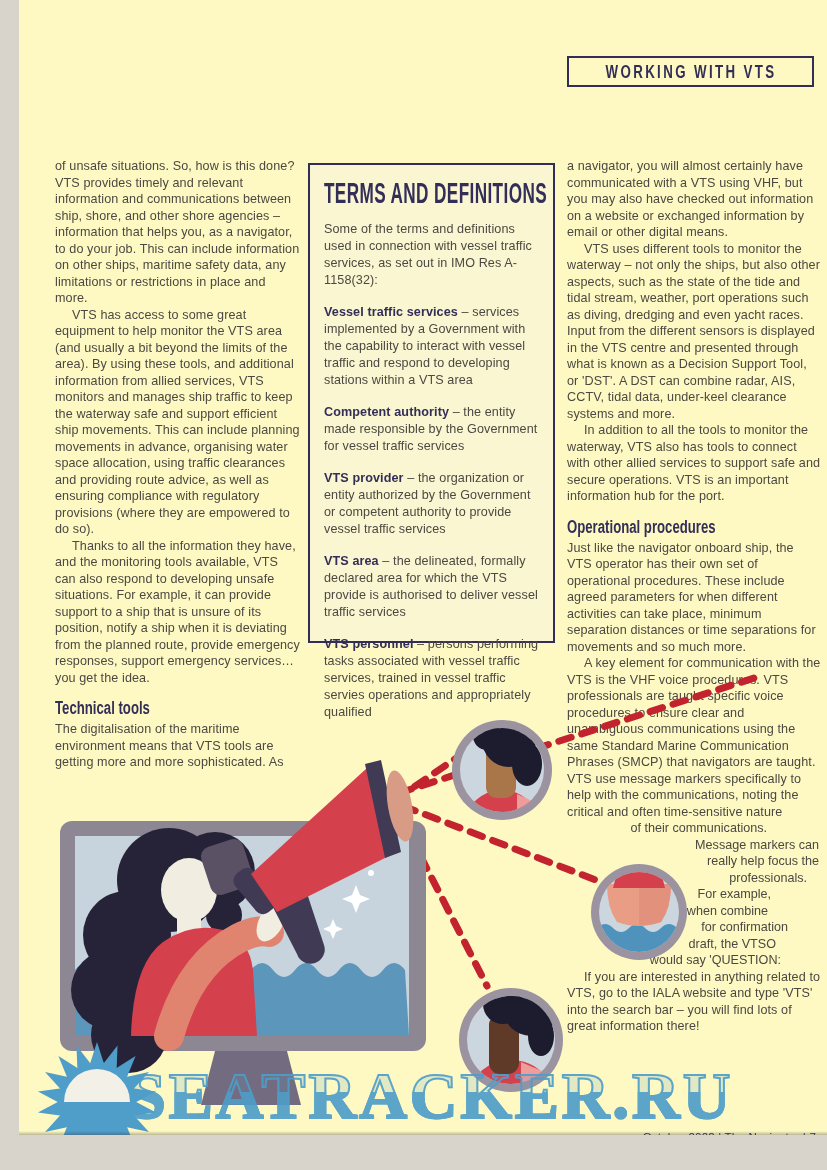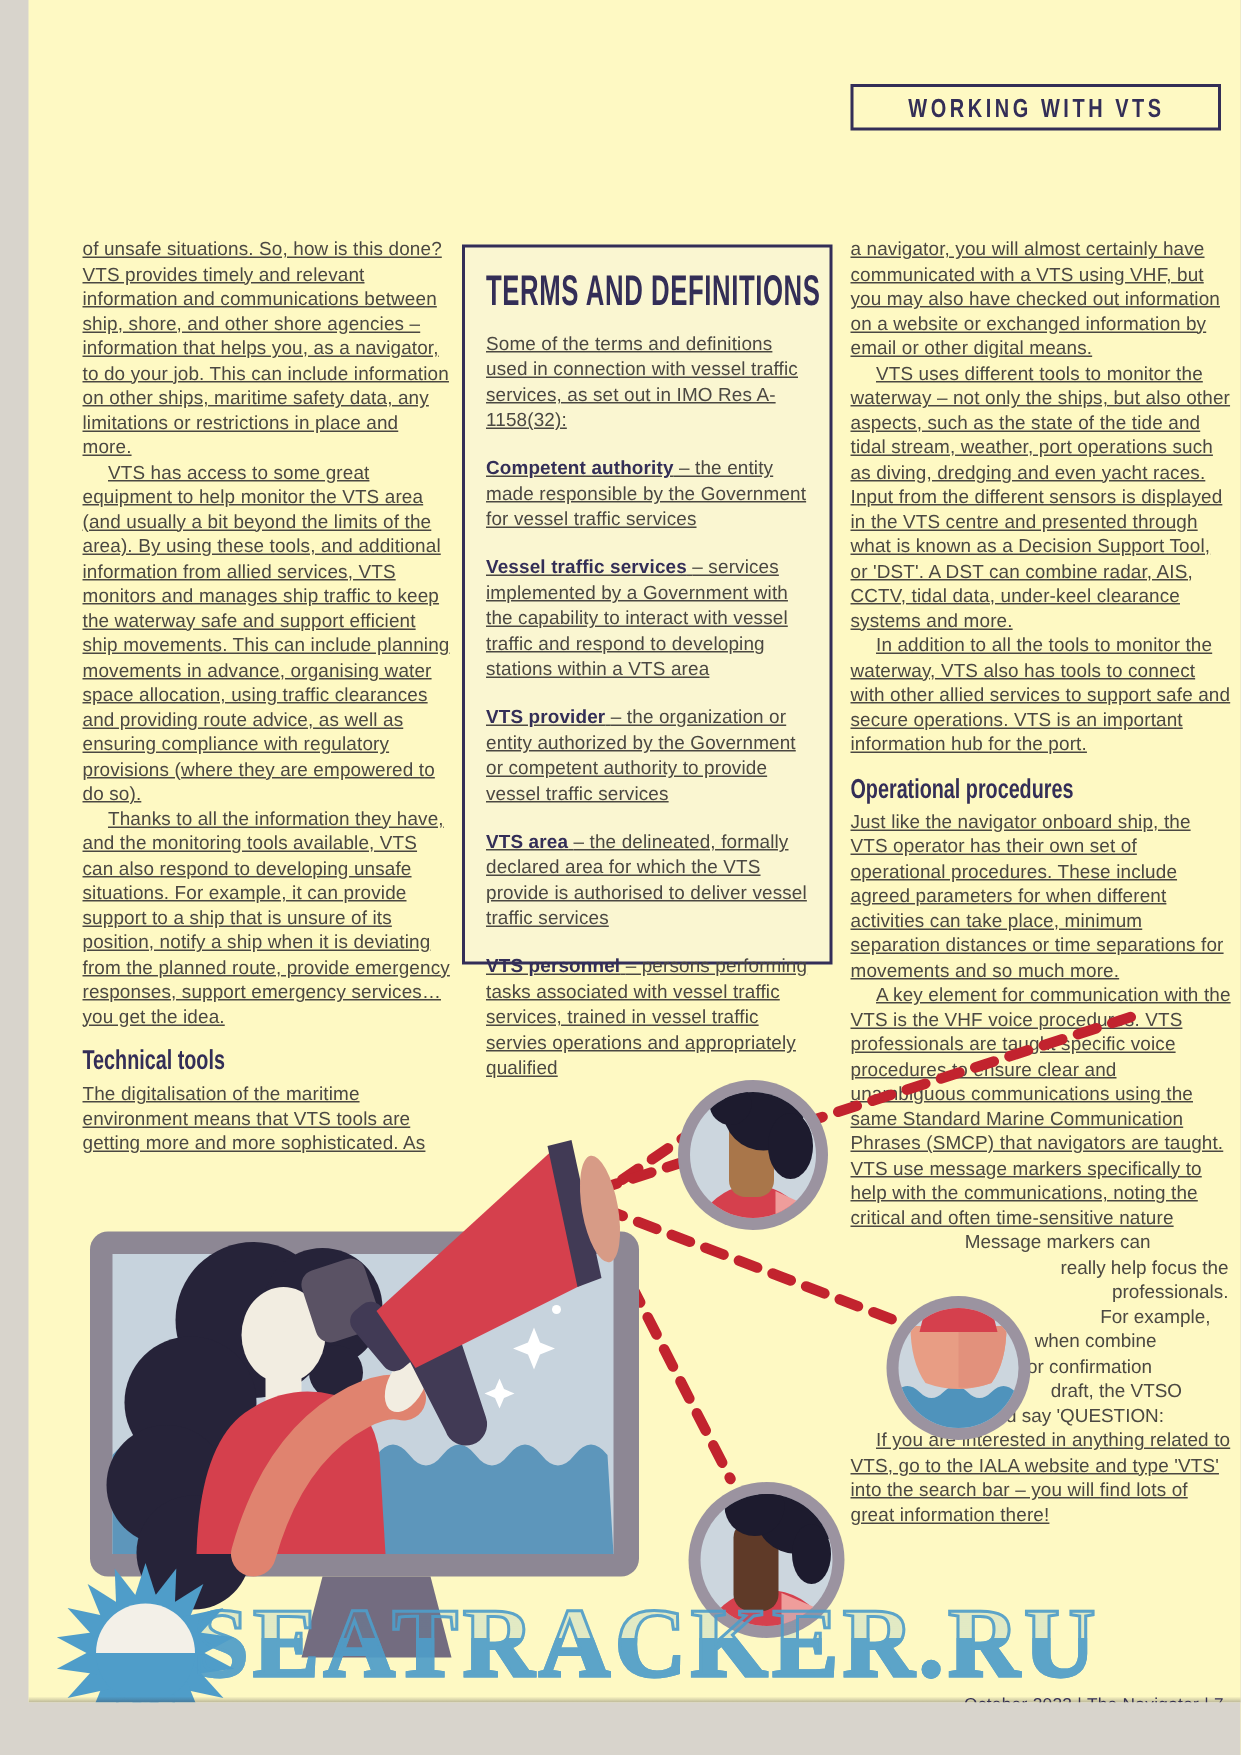--- a/index.html
+++ b/index.html
@@ -1,18 +1,18 @@
 <!DOCTYPE html>
 <html><head>
 <meta charset="utf-8">
 <style>
   html,body{margin:0;padding:0;background:#d8d4cc;}
   .page{position:relative;width:827px;height:1135px;background:#fef9c3;overflow:hidden;
         font-family:"Liberation Sans",sans-serif;margin-left:19px;}
-  .txt{font-size:12.6px;line-height:16.5px;color:#4b4842;letter-spacing:0.1px;margin:0;text-decoration:underline;}
+  .txt{font-size:12.6px;line-height:16.5px;color:#4b4842;letter-spacing:0.1px;margin:0;}
   .ind{text-indent:17px;}
   .abs{position:absolute;}
 
   
   .header-box{position:absolute;left:548px;top:56px;width:243px;height:27px;
       border:2px solid #332e57;display:flex;align-items:center;justify-content:center;}
   .header-box span{display:inline-block;font-weight:700;font-size:14px;letter-spacing:2.5px;
       color:#332e57;transform:scale(0.95,1.25);white-space:nowrap;}
 
   
@@ -79,35 +79,36 @@
     <p class="txt">of unsafe situations. So, how is this done? VTS provides timely and relevant information and communications between ship, shore, and other shore agencies – information that helps you, as a navigator, to do your job. This can include information on other ships, maritime safety data, any limitations or restrictions in place and more.</p>
     <p class="txt ind">VTS has access to some great equipment to help monitor the VTS area (and usually a bit beyond the limits of the area). By using these tools, and additional information from allied services, VTS monitors and manages ship traffic to keep the waterway safe and support efficient ship movements. This can include planning movements in advance, organising water space allocation, using traffic clearances and providing route advice, as well as ensuring compliance with regulatory provisions (where they are empowered to do so).</p>
     <p class="txt ind">Thanks to all the information they have, and the monitoring tools available, VTS can also respond to developing unsafe situations. For example, it can provide support to a ship that is unsure of its position, notify a ship when it is deviating from the planned route, provide emergency responses, support emergency services… you get the idea.</p>
     <span class="subhead">Technical tools</span>
     <p class="txt">The digitalisation of the maritime environment means that VTS tools are getting more and more sophisticated. As</p>
   </div>
 
   <div class="abs terms-box">
     <span class="terms-title">TERMS AND DEFINITIONS</span>
     <p class="txt">Some of the terms and definitions used in connection with vessel traffic services, as set out in IMO Res A-1158(32):</p>
+    <p class="txt def"><strong>Vessel traffic services</strong> <span>– services implemented by a Government with the capability to interact with vessel traffic and respond to developing stations within a VTS area</span></p>
     <p class="txt def"><strong>Competent authority</strong> <span>– the entity made responsible by the Government for vessel traffic services</span></p>
-    <p class="txt def"><strong>Vessel traffic services</strong> <span>– services implemented by a Government with the capability to interact with vessel traffic and respond to developing stations within a VTS area</span></p>
     <p class="txt def"><strong>VTS provider</strong> <span>– the organization or entity authorized by the Government or competent authority to provide vessel traffic services</span></p>
     <p class="txt def"><strong>VTS area</strong> <span>– the delineated, formally declared area for which the VTS provide is authorised to deliver vessel traffic services</span></p>
     <p class="txt def"><strong>VTS personnel</strong> <span>– persons performing tasks associated with vessel traffic services, trained in vessel traffic servies operations and appropriately qualified</span></p>
   </div>
 
   <div class="abs col-right">
     <p class="txt">a navigator, you will almost certainly have communicated with a VTS using VHF, but you may also have checked out information on a website or exchanged information by email or other digital means.</p>
     <p class="txt ind">VTS uses different tools to monitor the waterway – not only the ships, but also other aspects, such as the state of the tide and tidal stream, weather, port operations such as diving, dredging and even yacht races. Input from the different sensors is displayed in the VTS centre and presented through what is known as a Decision Support Tool, or 'DST'. A DST can combine radar, AIS, CCTV, tidal data, under-keel clearance systems and more.</p>
     <p class="txt ind">In addition to all the tools to monitor the waterway, VTS also has tools to connect with other allied services to support safe and secure operations. VTS is an important information hub for the port.</p>
     <span class="subhead">Operational procedures</span>
     <p class="txt">Just like the navigator onboard ship, the VTS operator has their own set of operational procedures. These include agreed parameters for when different activities can take place, minimum separation distances or time separations for movements and so much more.</p>
     <p class="txt ind">A key element for communication with the VTS is the VHF voice procedures. VTS professionals are taught specific voice procedures to ensure clear and unambiguous communications using the same Standard Marine Communication Phrases (SMCP) that navigators are taught. VTS use message markers specifically to help with the communications, noting the critical and often time-sensitive nature</p>
     <div class="wrapblock">
+      <div class="wrap-line">of their communications.</div>
       <div class="wrap-line">Message markers can</div>
       <div class="wrap-line">really help focus the</div>
       <div class="wrap-line">professionals.</div>
       <div class="wrap-line">For example,</div>
       <div class="wrap-line">when combine</div>
       <div class="wrap-line">for confirmation</div>
       <div class="wrap-line">draft, the VTSO</div>
       <div class="wrap-line">would say 'QUESTION:</div>
     </div>
     <p class="txt ind">If you are interested in anything related to VTS, go to the IALA website and type 'VTS' into the search bar – you will find lots of great information there!</p>

